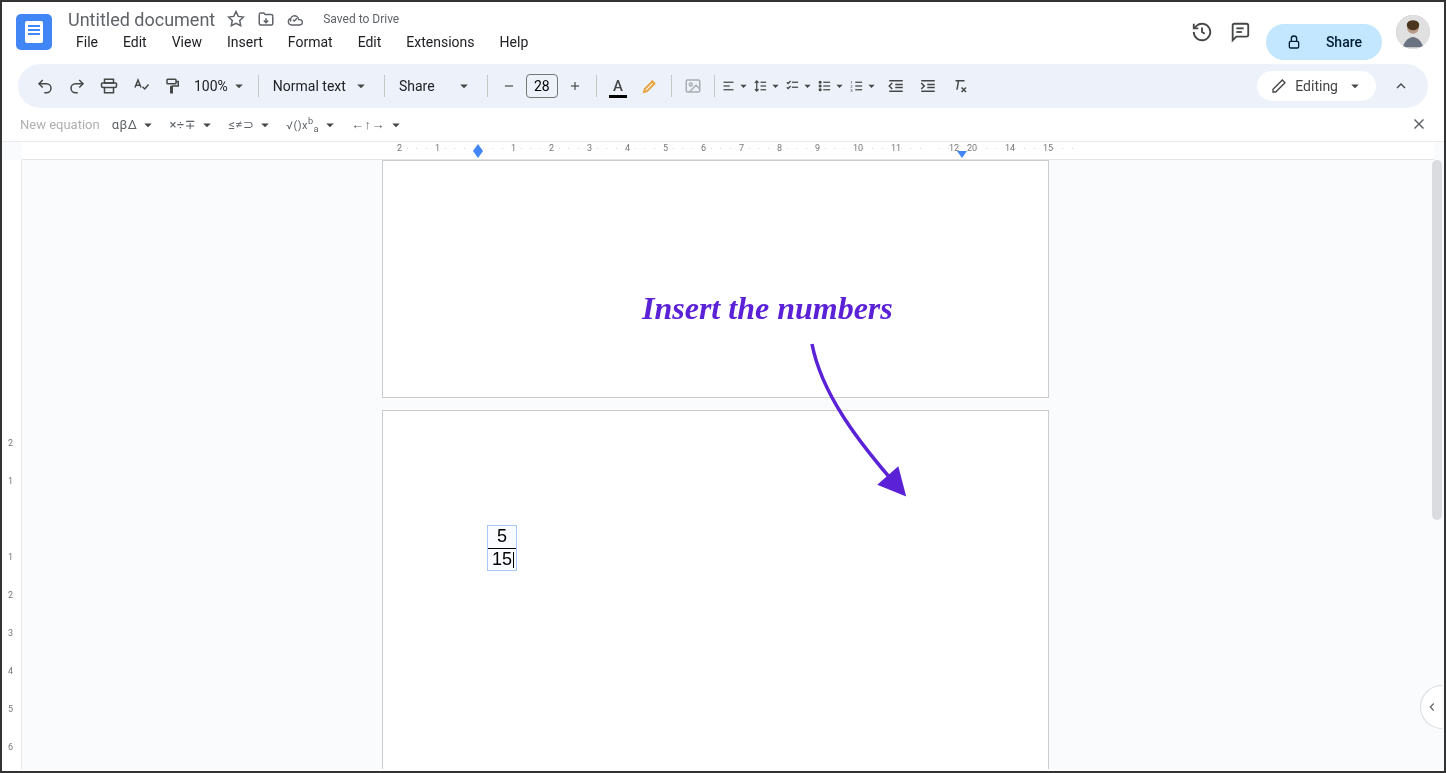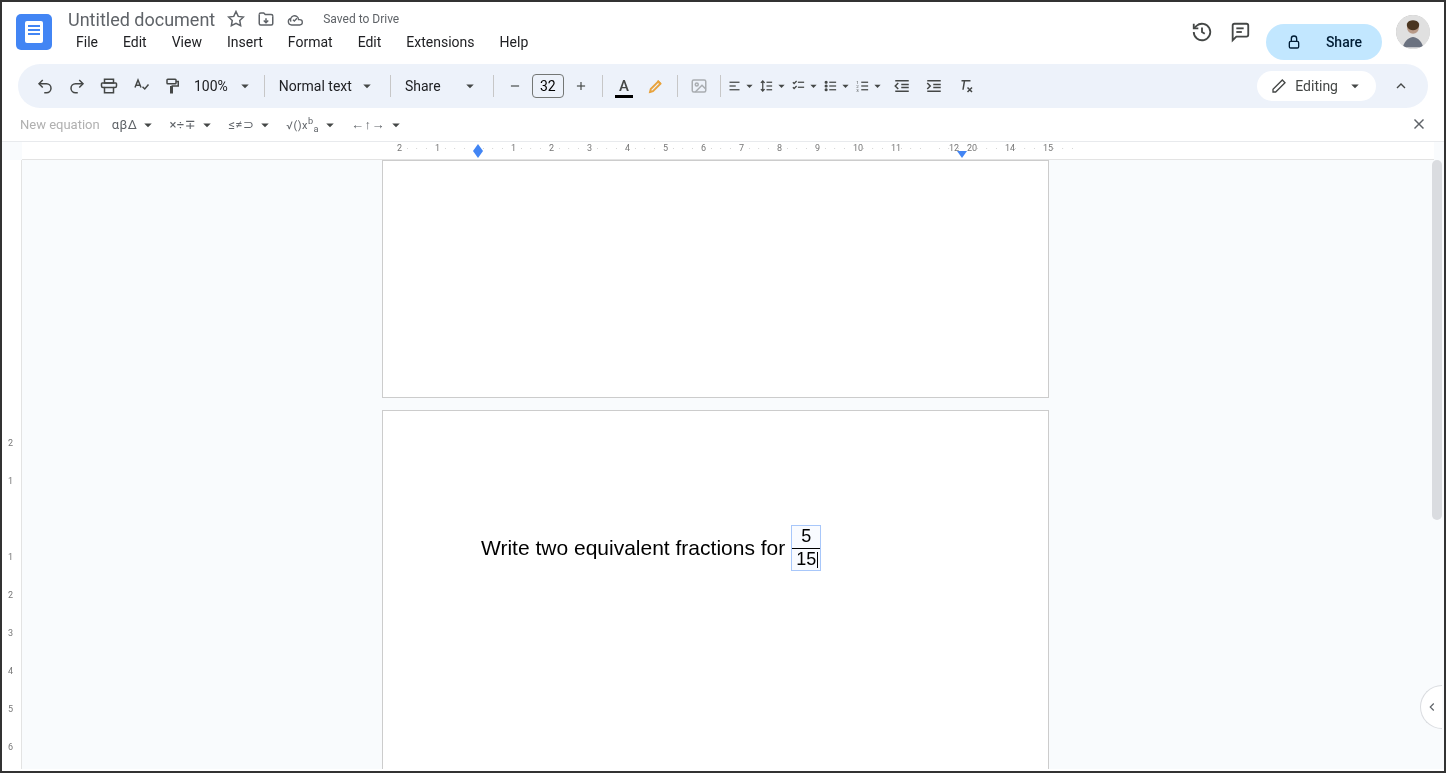--- a/index.html
+++ b/index.html
@@ -20,21 +20,21 @@
 .titlebar-right { margin-left:auto; display:flex; align-items:center; gap:14px; }
 .tb-icon { width:24px; height:24px; color:#444746; display:flex; align-items:center; justify-content:center; cursor:pointer; }
 .share-btn { display:flex; align-items:center; gap:24px; background:#c2e7ff; color:#001d35; padding:10px 20px; border-radius:40px; font-size:14px; font-weight:500; cursor:pointer;margin-top:20px; }
 .avatar { width:34px; height:34px; border-radius:50%; background: linear-gradient(135deg,#b8b8b8,#d8d8d8); display:flex; align-items:center; justify-content:center; overflow:hidden; }
 .avatar svg { width:34px; height:34px; }
 
 
 .toolbar { display:flex; align-items:center; height:44px; background:#edf2fa; border-radius:28px; margin:2px 16px 0; padding:0 12px; gap:2px; }
 .tbtn { width:30px; height:30px; display:flex; align-items:center; justify-content:center; color:#444746; border-radius:4px; cursor:pointer; }
 .tsep { width:1px; height:22px; background:#c7c7c7; margin:0 4px; }
-.zoom { display:flex; align-items:center; gap:8px; font-size:14px; color:#202124; padding:0 4px; }
+.zoom { display:flex; align-items:center; gap:2px; font-size:14px; color:#202124; padding:0 4px; }
 .styles-dd { display:flex; align-items:center; gap:6px; font-size:14px; color:#202124; padding:0 8px; min-width:110px; justify-content:space-between; }
 .font-dd { display:flex; align-items:center; gap:6px; font-size:14px; color:#202124; padding:0 8px; min-width:90px; justify-content:space-between; }
 .fontsize { display:flex; align-items:center; gap:2px; }
 .fsbox { width:32px; height:24px; border:1px solid #747775; border-radius:4px; display:flex; align-items:center; justify-content:center; font-size:14px; }
 .textcolor { position:relative; }
 .textcolor .bar { position:absolute; bottom:3px; left:6px; right:6px; height:3px; background:#000; }
 .editing-btn { display:flex; align-items:center; gap:8px; background:#fff; border-radius:20px; padding:6px 12px 6px 14px; margin-left:auto; cursor:pointer; font-size:14px; color:#444746; }
 .caretdown { width:18px; height:18px; color:#444746; }
 
 
@@ -203,21 +203,21 @@
       </svg>
     </div>
   <div class="tsep"></div>
   <div class="fontsize">
     <span class="tbtn">
         <svg width="14" height="14" viewBox="0 0 24 24" stroke="currentColor" stroke-width="2">
           <line x1="5" y1="12" x2="19" y2="12"></line>
         </svg>
       </span>
     <div class="fsbox">
-        <span>32</span>
+        <span>28</span>
       </div>
     <span class="tbtn">
         <svg width="14" height="14" viewBox="0 0 24 24" stroke="currentColor" stroke-width="2">
           <line x1="12" y1="5" x2="12" y2="19"></line>
           <line x1="5" y1="12" x2="19" y2="12"></line>
         </svg>
       </span>
   </div>
   <div class="tsep"></div>
   <span class="tbtn textcolor">
@@ -467,30 +467,40 @@
         <div class="vtick" style="top: 228px;">3</div>
         <div class="vtick" style="top: 266px;">4</div>
         <div class="vtick" style="top: 304px;">5</div>
         <div class="vtick" style="top: 342px;">6</div>
       </div>
   </div>
   <div class="pages">
     <div class="page page1"></div>
     <div class="page page2">
       <div class="doc-text">
-        <span>Write two equivalent fractions for</span>
         <span class="fraction">
           <span class="frac-num">5</span>
           <span class="frac-line"></span>
           <span class="frac-den">15</span>
           <span class="cursor"></span>
         </span>
       </div>
     </div>
 
+    <div class="annotation">
+      <div class="anno-text">Insert the numbers</div>
+      <svg class="arrow-svg" width="140" height="180">
+        <defs>
+            <marker id="ah" markerWidth="12" markerHeight="12" refX="6" refY="6" orient="auto">
+              <path d="M2,2 L10,6 L2,10 z" fill="#5b21d6"></path>
+            </marker>
+          </defs>
+        <path d="M20 8 C 30 60, 70 110, 105 150" stroke="#5b21d6" stroke-width="3.5" fill="none" marker-end="url(#ah)"></path>
+      </svg>
+    </div>
   </div>
 
   <div class="scrollbar-thumb"></div>
   <div class="side-tab">
       <svg width="14" height="14" viewBox="0 0 24 24" stroke="currentColor" stroke-width="2" fill="none">
         <polyline points="15 6 9 12 15 18"></polyline>
       </svg>
     </div>
 </div>
 

